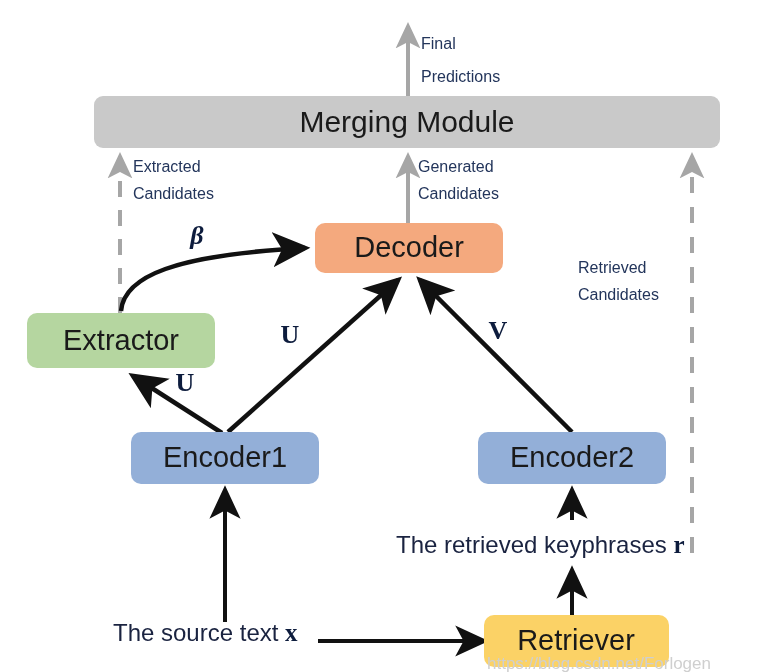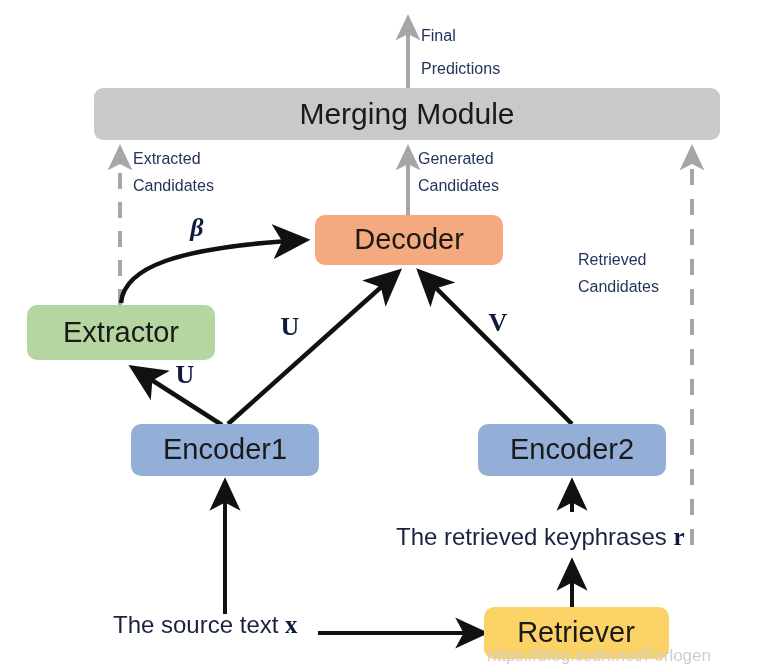--- a/index.html
+++ b/index.html
@@ -9,21 +9,21 @@
   }
   body {
     width: 762px;
     height: 672px;
     font-family: "Liberation Sans", sans-serif;
     overflow: hidden;
     position: relative;
   }
   #diagram-root {
     position: absolute;
-    top: 0; left: 0;
+    top: 8px; left: 0;
     width: 762px;
     height: 576px;
   }
   svg.diagram {
     display: block;
     width: 762px;
     height: 672px;
   }
   .node-label {
     font-family: "Liberation Sans", sans-serif;

